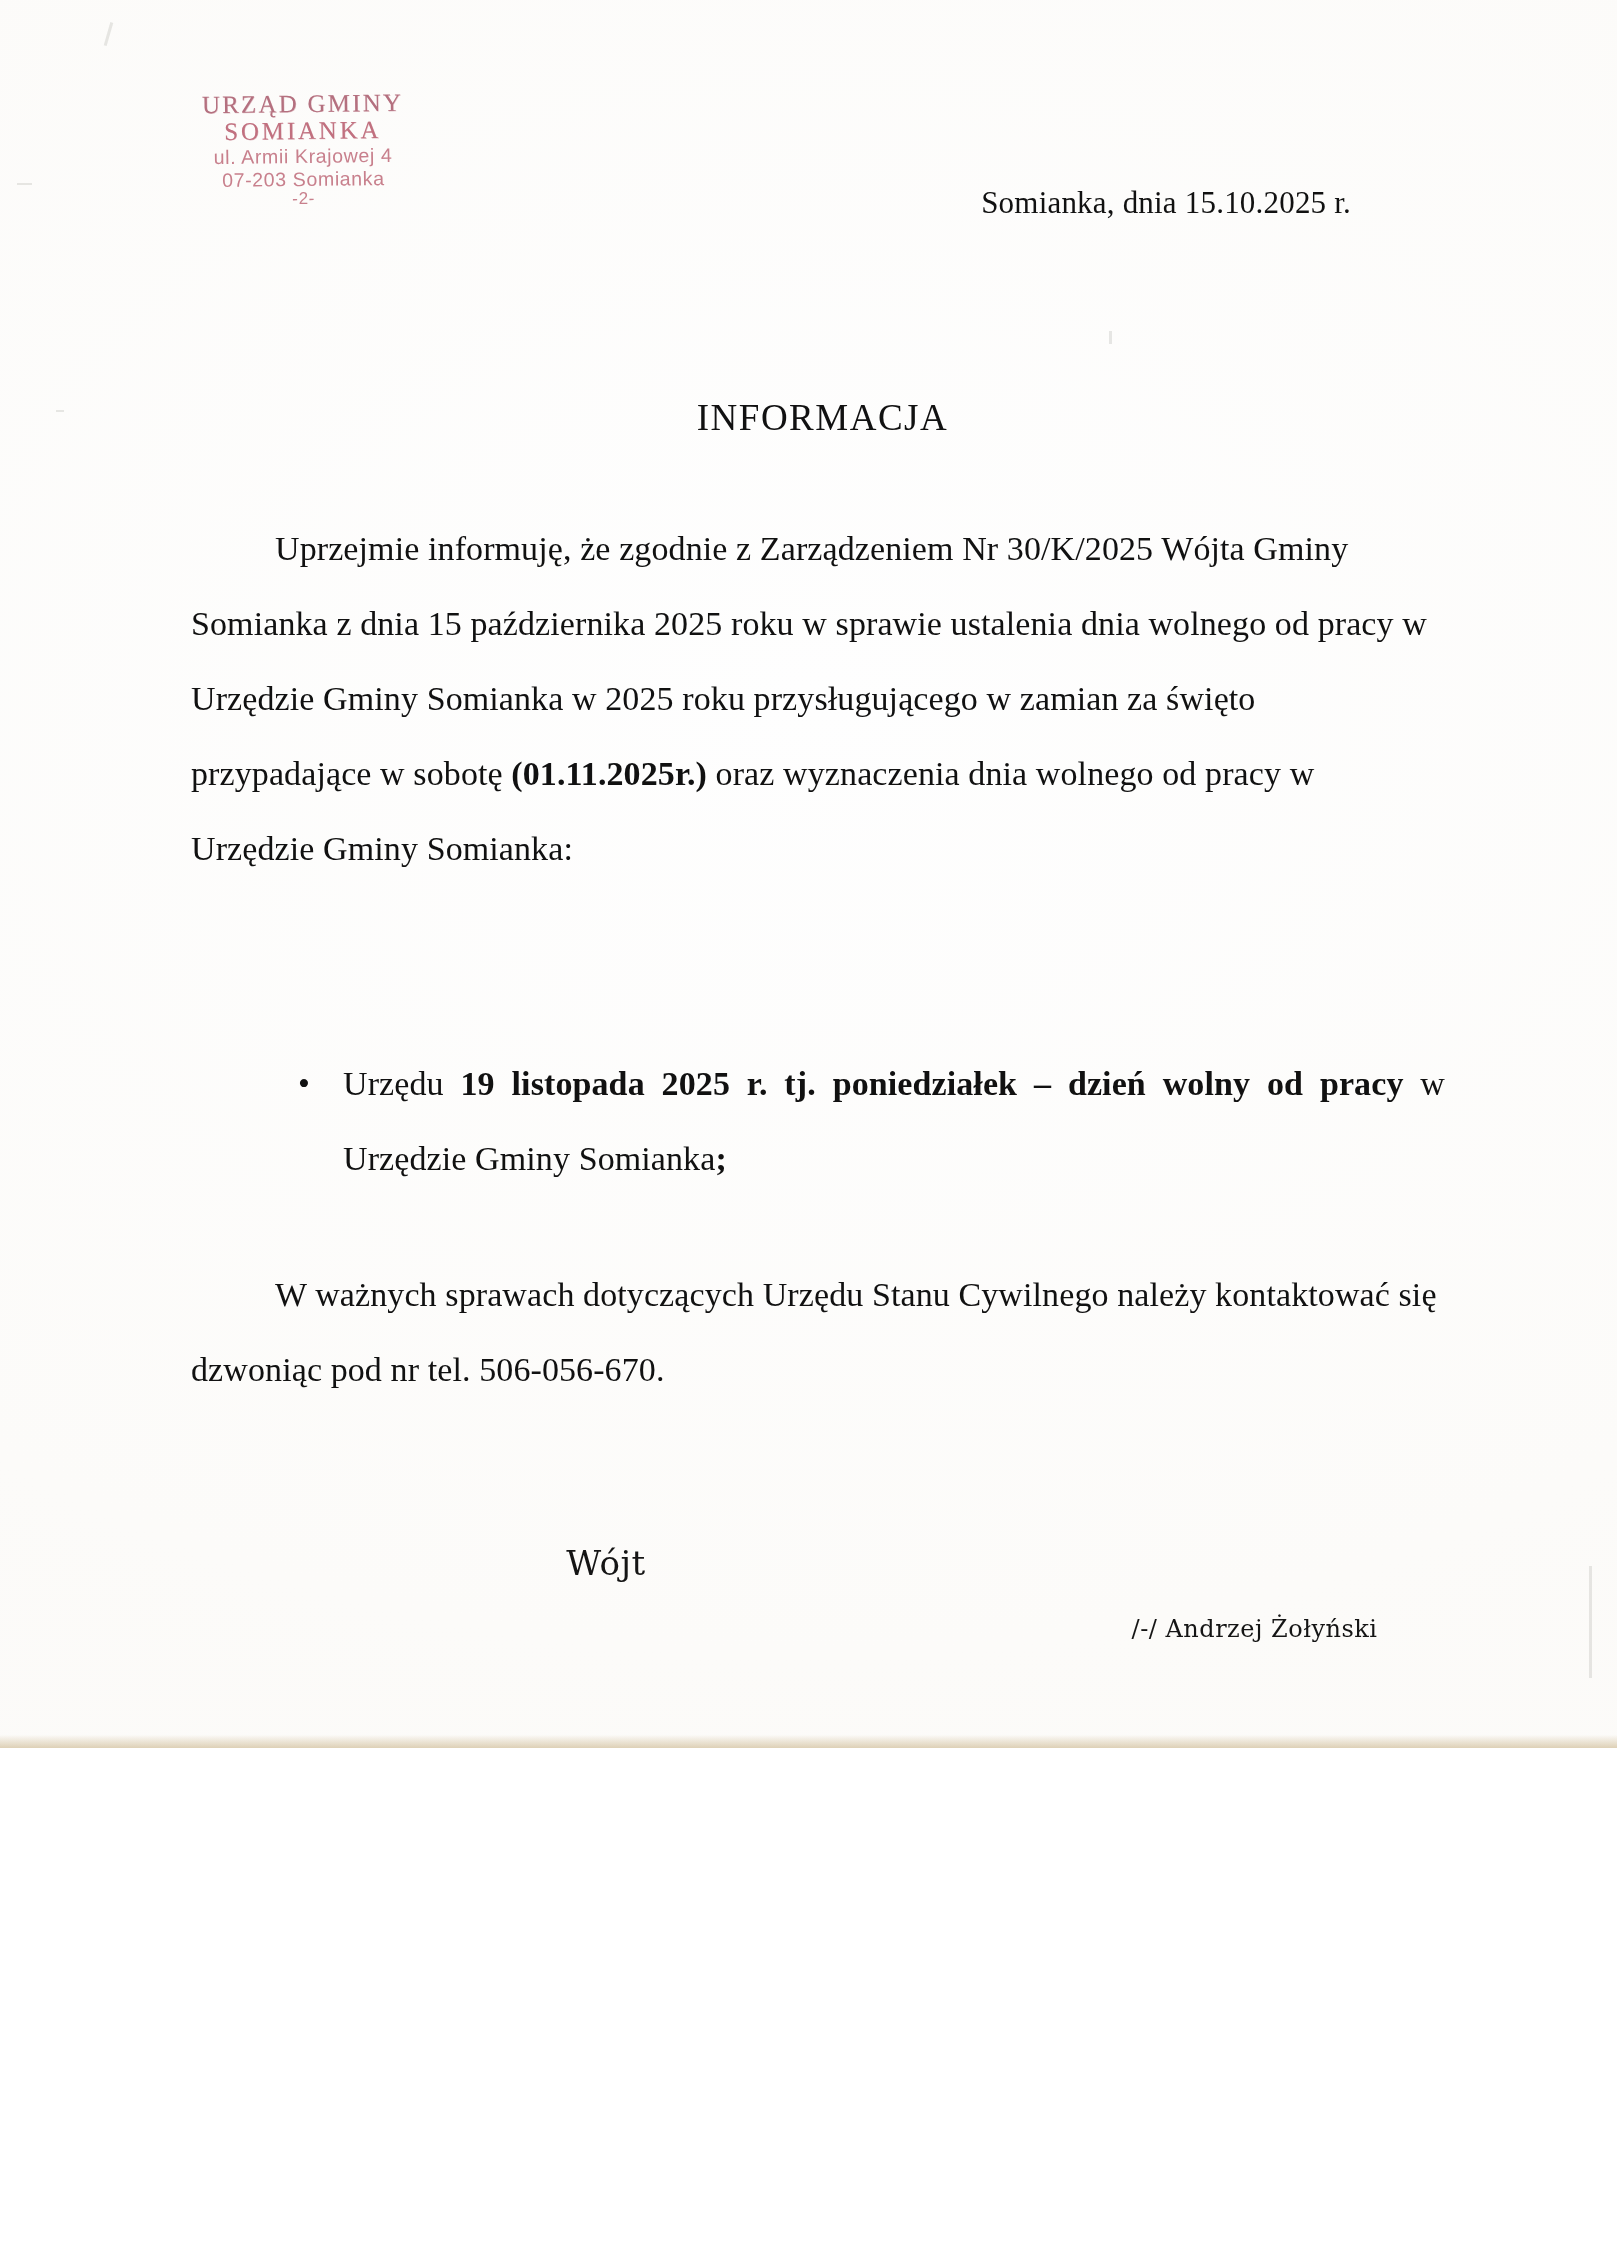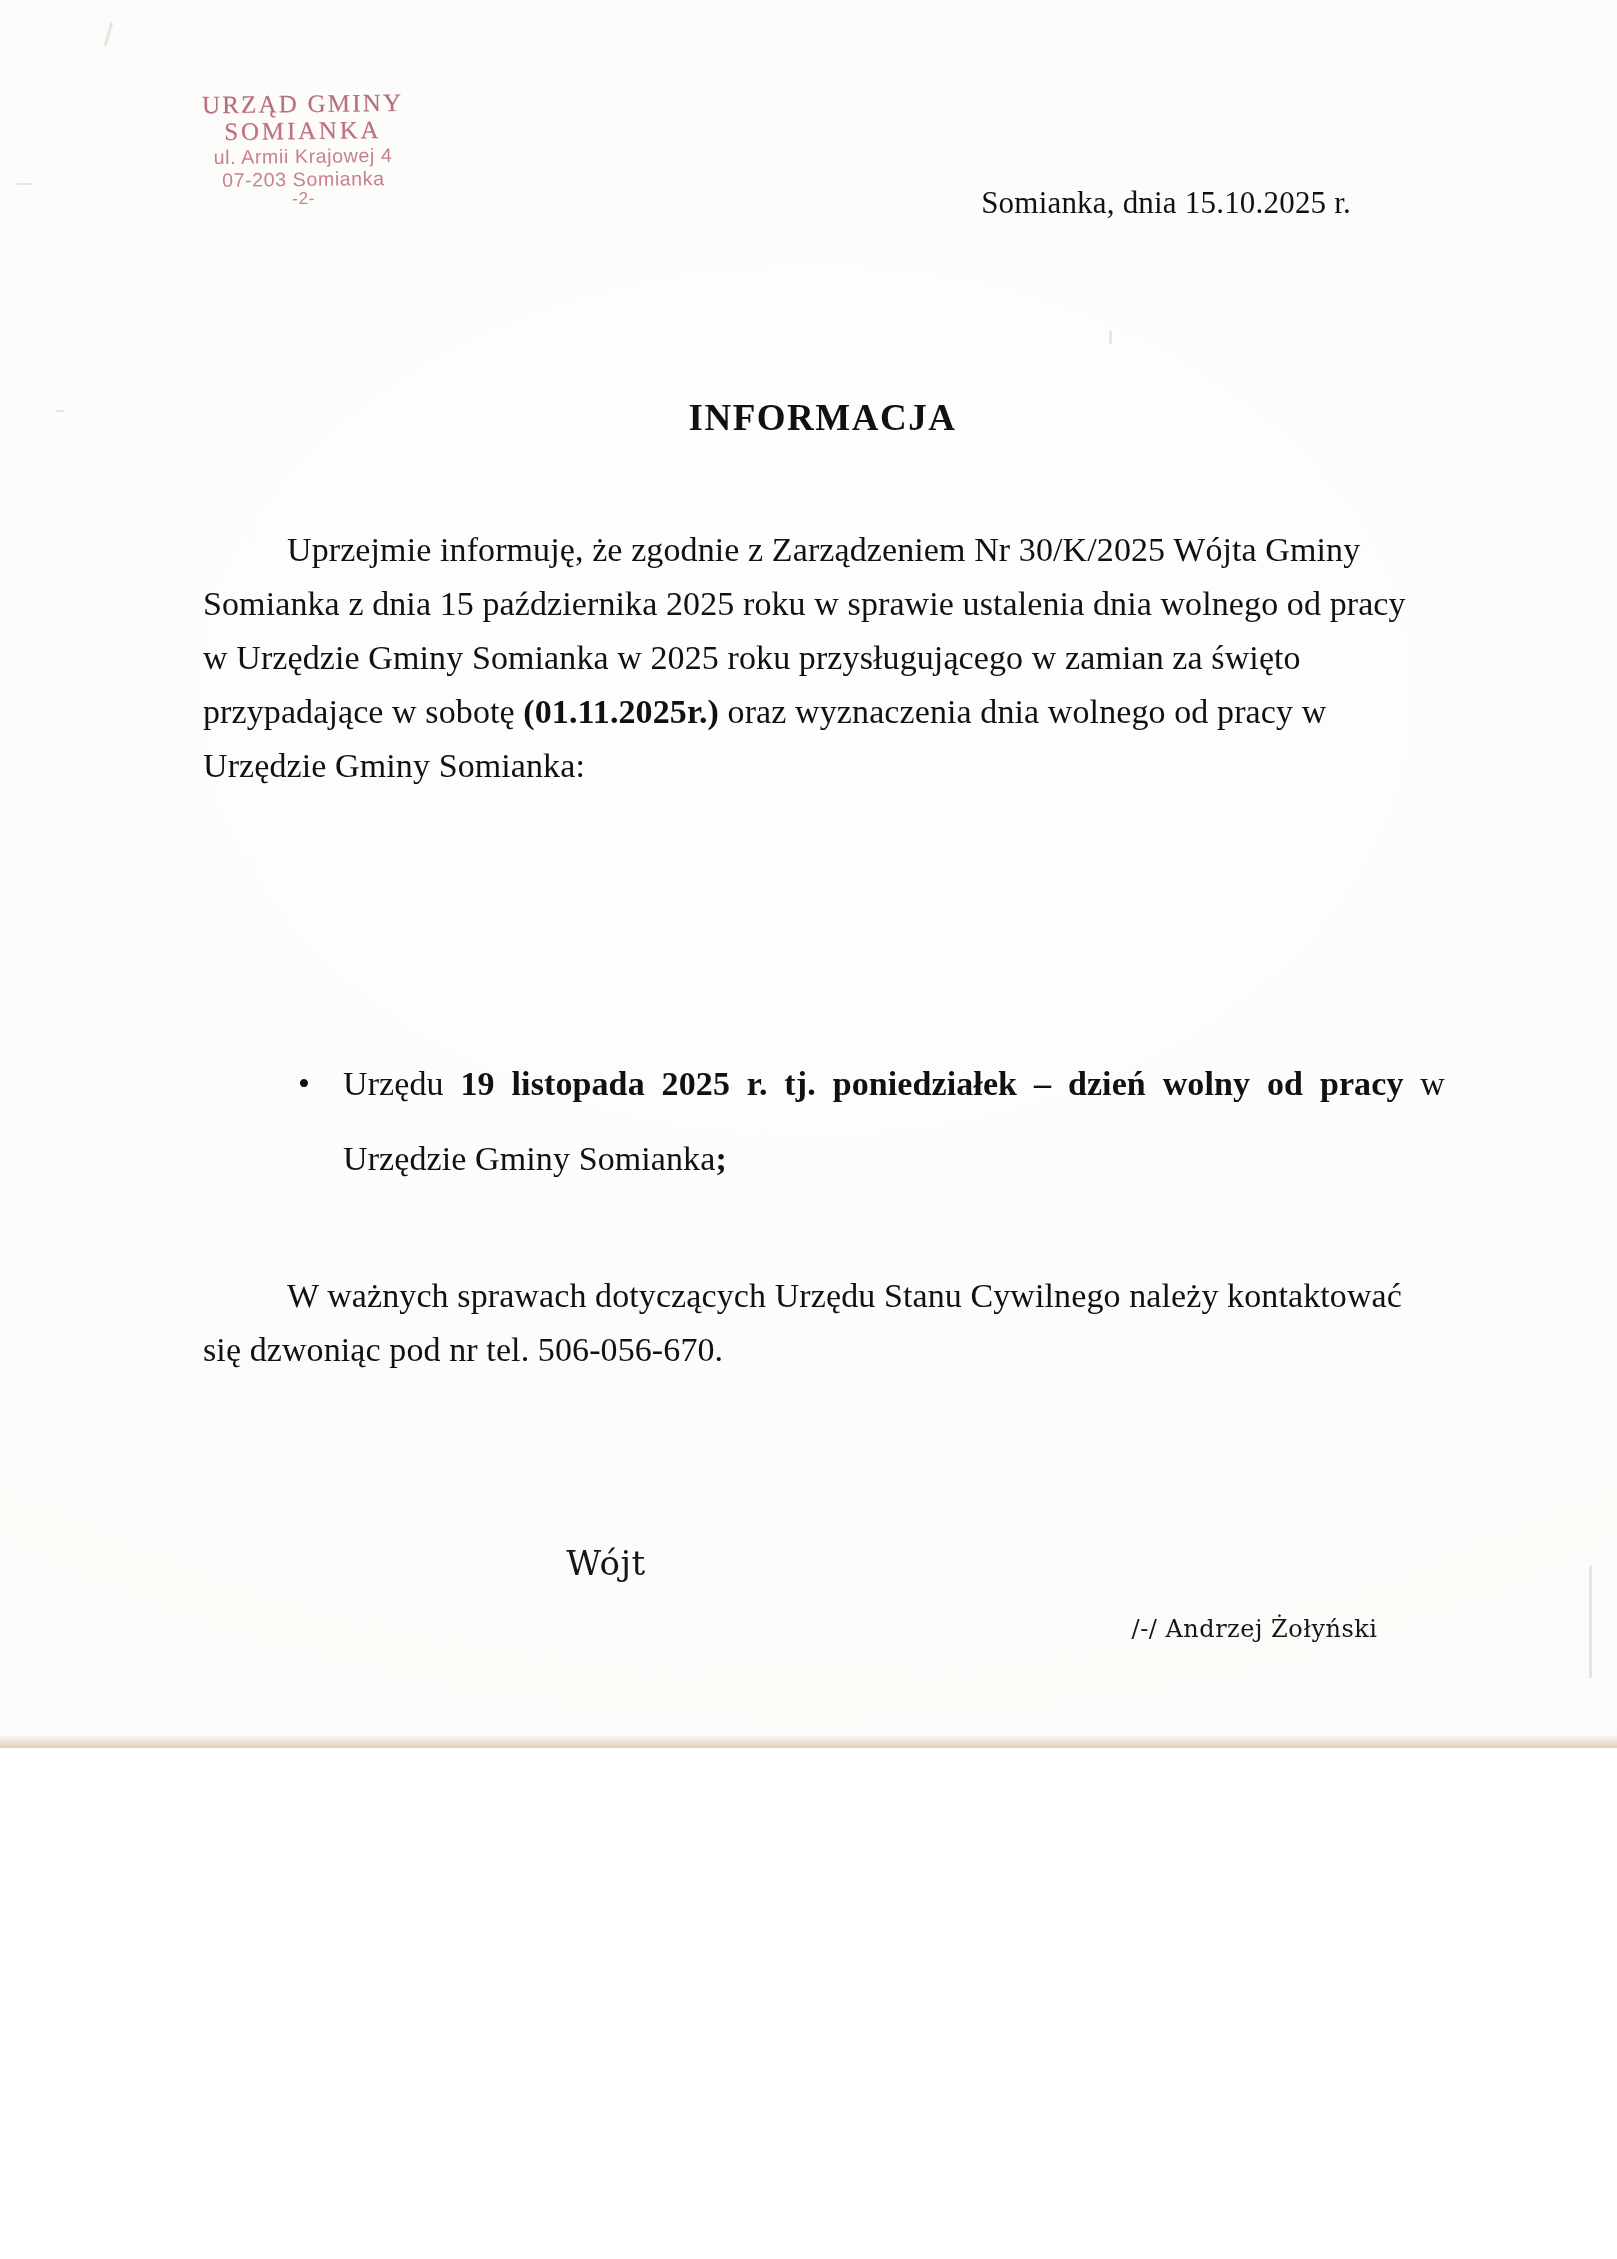--- a/index.html
+++ b/index.html
@@ -97,38 +97,38 @@
   }
 
   
   .doc-title {
     position: absolute;
     left: 0;
     top: 396px;
     width: 1617px;
     text-align: center;
     font-size: 37px;
-    font-weight: bold;
+    font-weight: normal;
     letter-spacing: 1.5px;
     padding-left: 28px;
     box-sizing: border-box;
   }
 
   
   .body-block {
     position: absolute;
     left: 191px;
     top: 511px;
     width: 1249px;
   }
 
   p.para {
-    margin: 12px;
-    font-size: 34px;
-    line-height: 54px;
+    margin: 0;
+    font-size: 34px;
+    line-height: 75px;
     text-align: justify;
     text-justify: inter-word;
     letter-spacing: 0.1px;
   }
   p.para.indent {
     text-indent: 84px;
   }
   p.para:last-child {
     text-align: left;
   }

